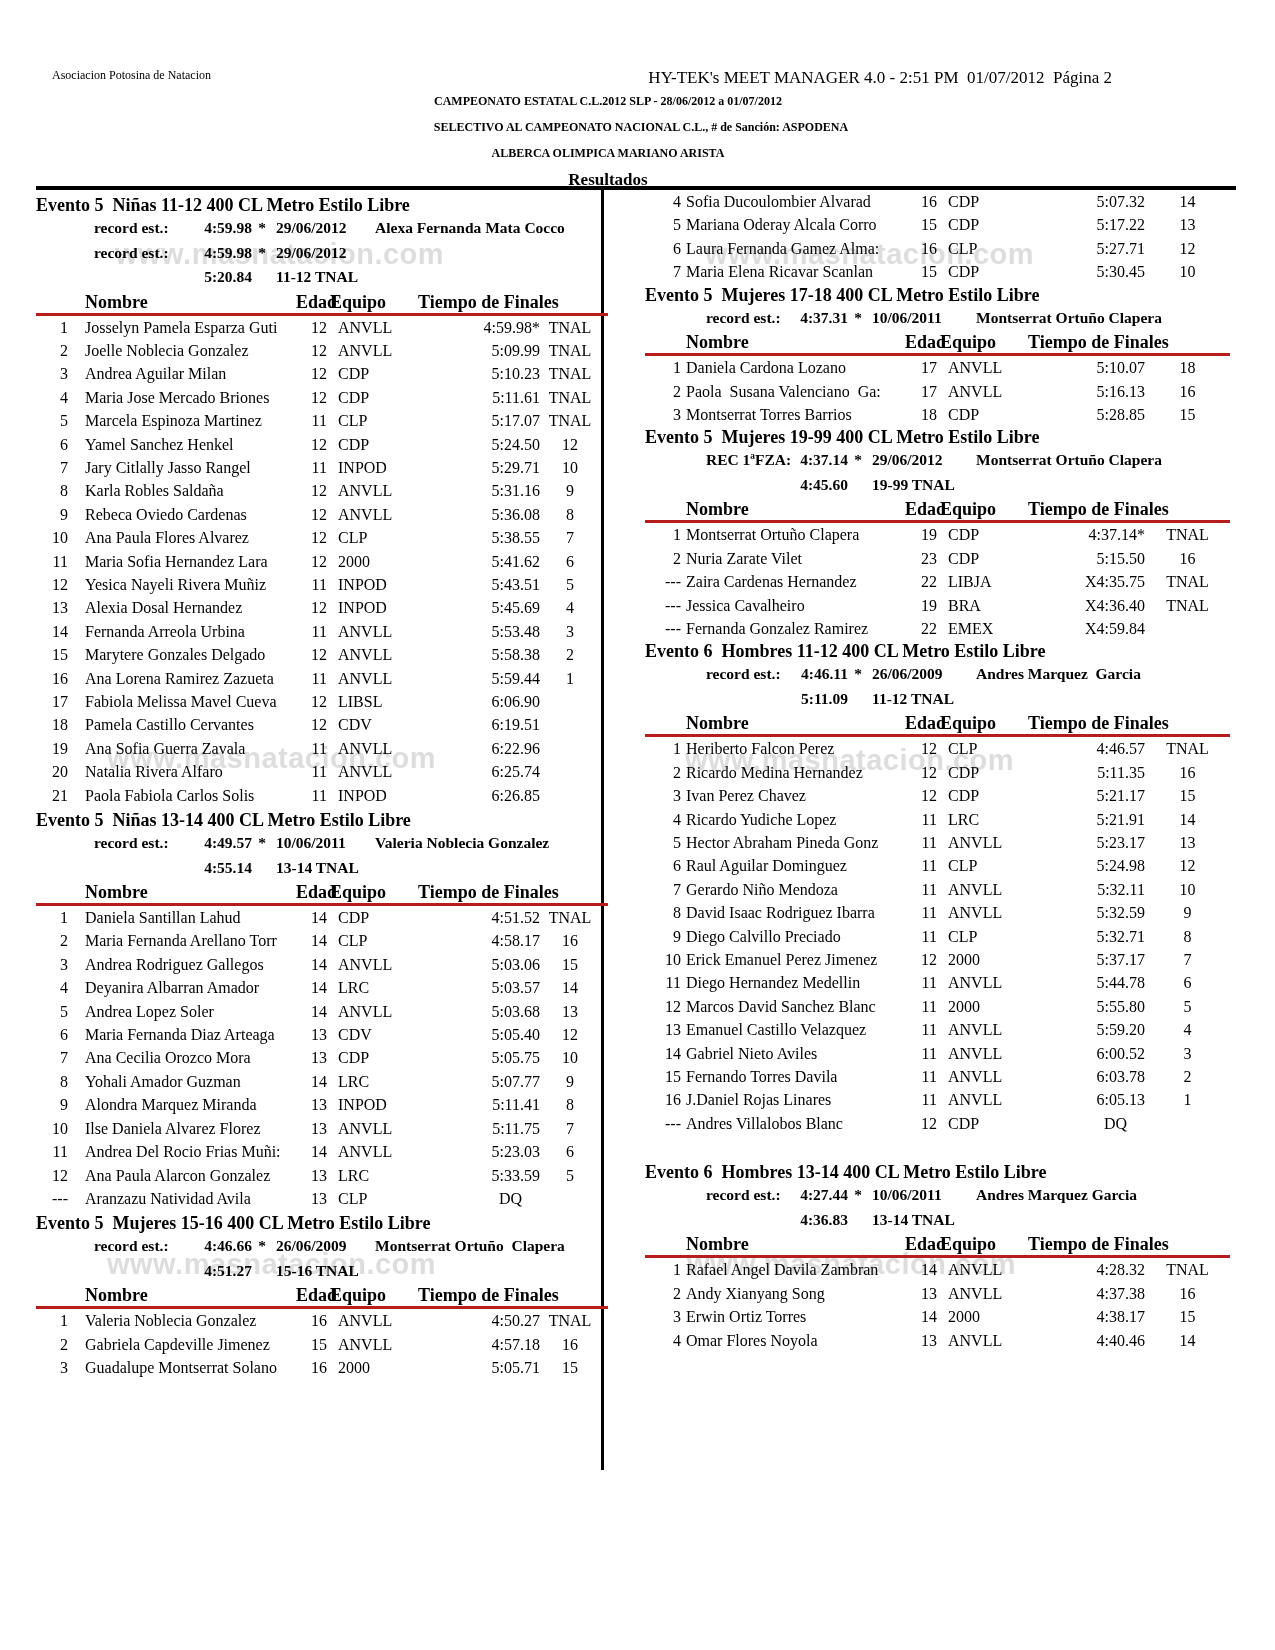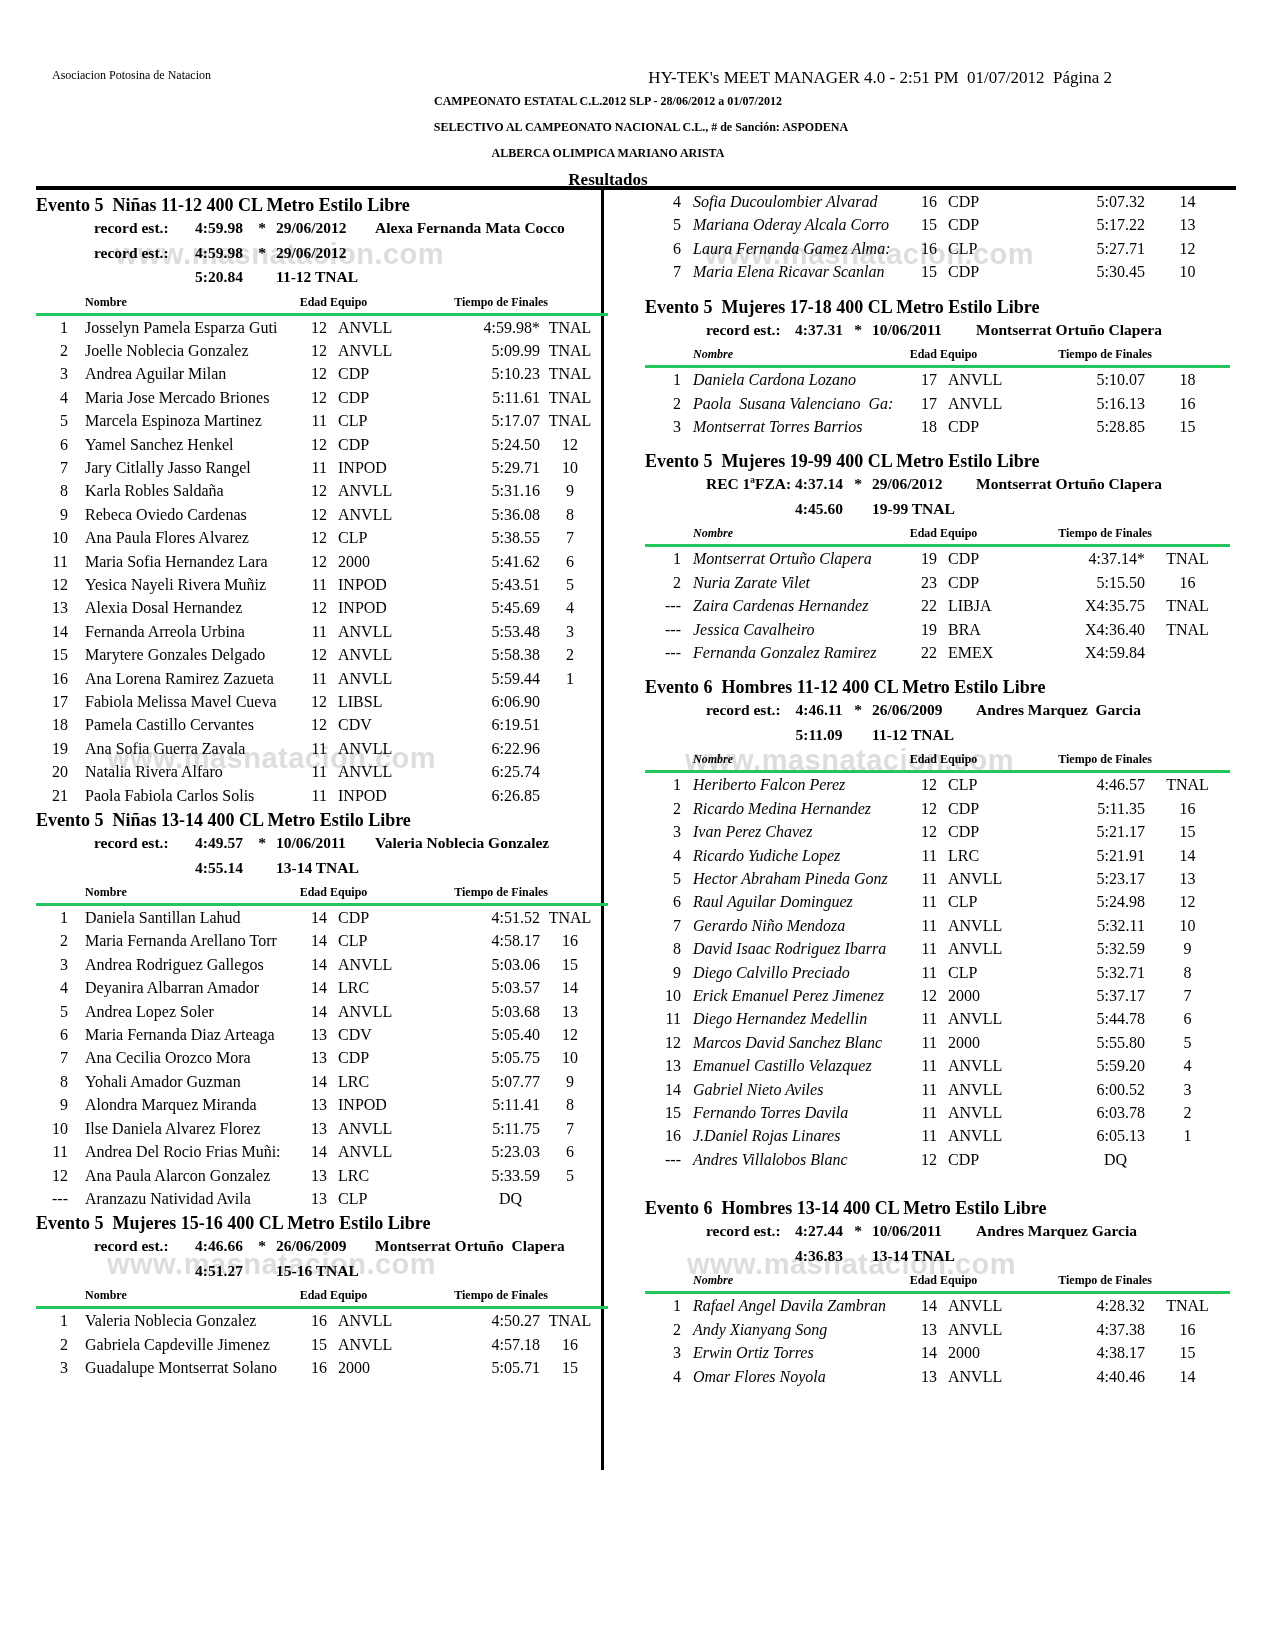--- a/index.html
+++ b/index.html
@@ -20,43 +20,43 @@
   
   .watermark {
     position:absolute; font-family:"Liberation Sans","DejaVu Sans",sans-serif;
     font-weight:bold; font-size:29px; color:#d2d2d2; opacity:.75;
     letter-spacing:.5px; z-index:0; white-space:pre;
   }
   
   .col { position:absolute; top:190px; z-index:1; }
   .col-left  { left:36px;  width:572px; }
   .col-right { left:645px; width:585px; }
-  .event { margin-top:12px; }
+  .event { }
   .col-left .event:first-child { margin-top:4px; }
   .col-left .event + .event { margin-top:2px; }
   .col-right .event:last-child { margin-top:26px; }
   .event-title { font-size:18px; font-weight:bold; line-height:22px; white-space:pre; }
   
   .rec-row { display:grid; font-weight:bold; font-size:15.5px; line-height:24.5px; white-space:pre; }
   .col-left  .rec-row { grid-template-columns:92px 66px 20px 95px 1fr; margin-left:58px; }
   .col-right .rec-row { grid-template-columns:84px 58px 20px 100px 1fr; margin-left:61px; }
-  .rec-time { text-align:center; }
+  .rec-time { text-align:right; }
   .rec-star { text-align:center; }
   .rec-date { padding-left:4px; }
   .rec-holder { padding-left:8px; }
   .rec-std { padding-left:4px; }
   
-  .hdr-row { display:grid; font-size:12px; font-weight:bold; line-height:21px;
-             border-bottom:3px solid #22c55e; margin-top:2px; white-space:pre; }
+  .hdr-row { display:grid; font-size:18px; font-weight:bold; line-height:21px;
+             border-bottom:3px solid #b91c1c; margin-top:2px; white-space:pre; }
   .col-left  .hdr-row, .col-left  .row { grid-template-columns:32px 228px 31px 91px 122px 60px; }
   .col-right .hdr-row, .col-right .row { grid-template-columns:36px 224px 32px 91px 117px 85px; }
   .row { display:grid; font-size:16px; line-height:23.4px; white-space:pre; }
   .c-place { text-align:right; }
   .col-left  .c-name { padding-left:17px; }
-  .col-right .c-name { padding-left:12px;font-style:italic; }
+  .col-right .c-name { padding-left:5px; }
   .c-age  { text-align:right; }
   .c-team { padding-left:11px; }
   .hdr-team { margin-left:-8px; }
   .c-time { text-align:right; }
   .c-time.dq { padding-right:18px; }
   .c-pts  { text-align:center; }
   .hdr-time { grid-column:5 / span 2; text-align:right; }
   .col-left  .hdr-time { padding-right:52px; }
   .col-right .hdr-time { padding-right:78px; }
 </style>

